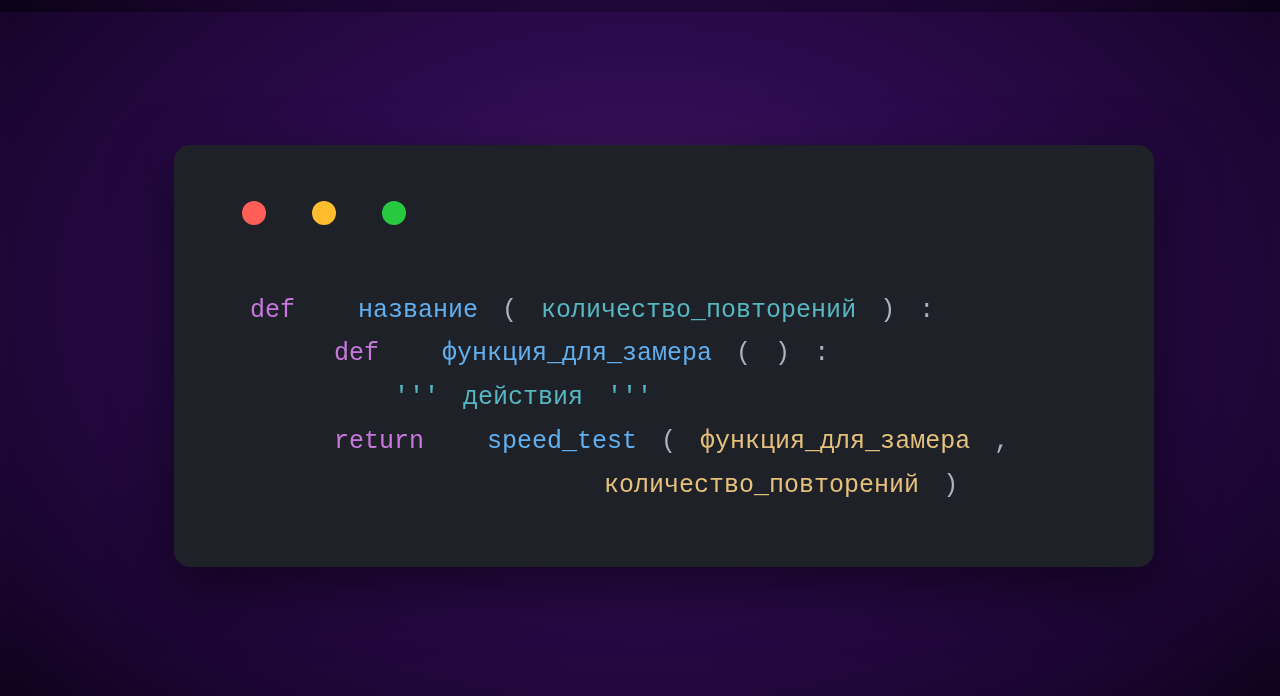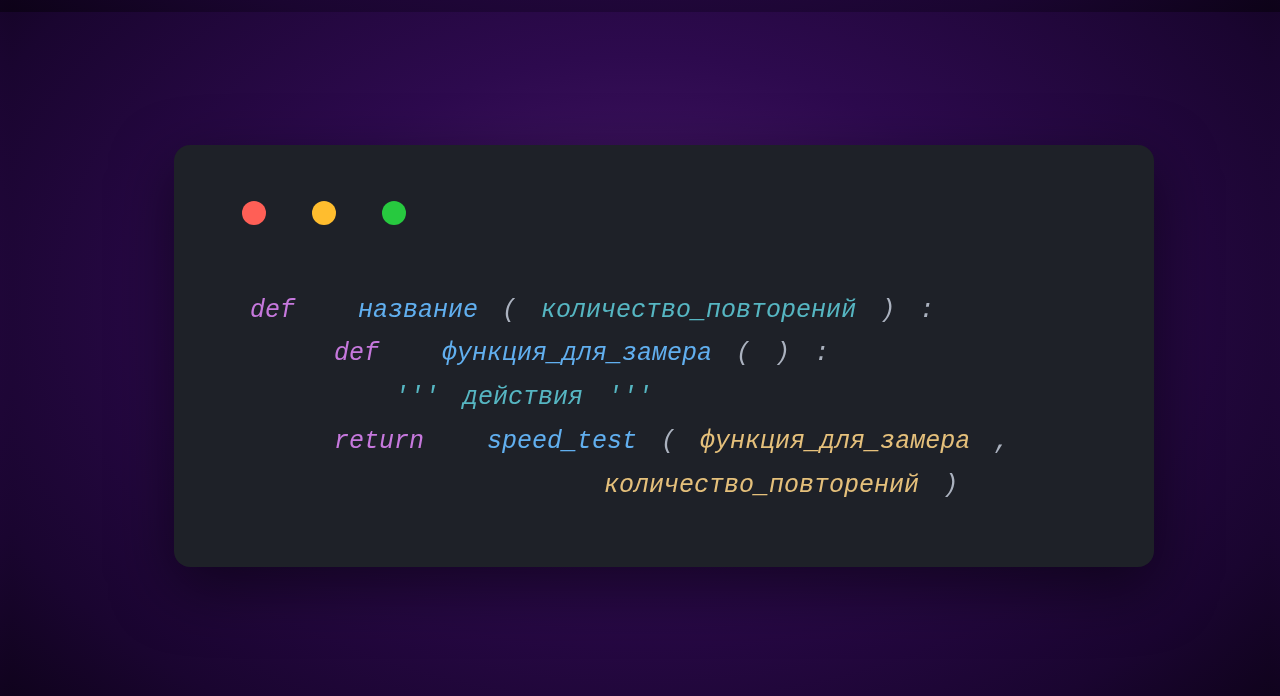--- a/index.html
+++ b/index.html
@@ -1,19 +1,18 @@
 <!DOCTYPE html>
 <html><head>
   <meta charset="utf-8">
   <style>
     * {
       margin: 12px;
       padding: 0;
       box-sizing: border-box;
-      font-style: italic;
     }
 
     body {
       width: 1280px;
       height: 696px;
       background: radial-gradient(ellipse at center 40%, #4a1a6b 0%, #2d0a4e 40%, #1a0530 80%, #0d0218 100%);
       display: flex;
       align-items: center;
       justify-content: center;
       overflow: hidden;

